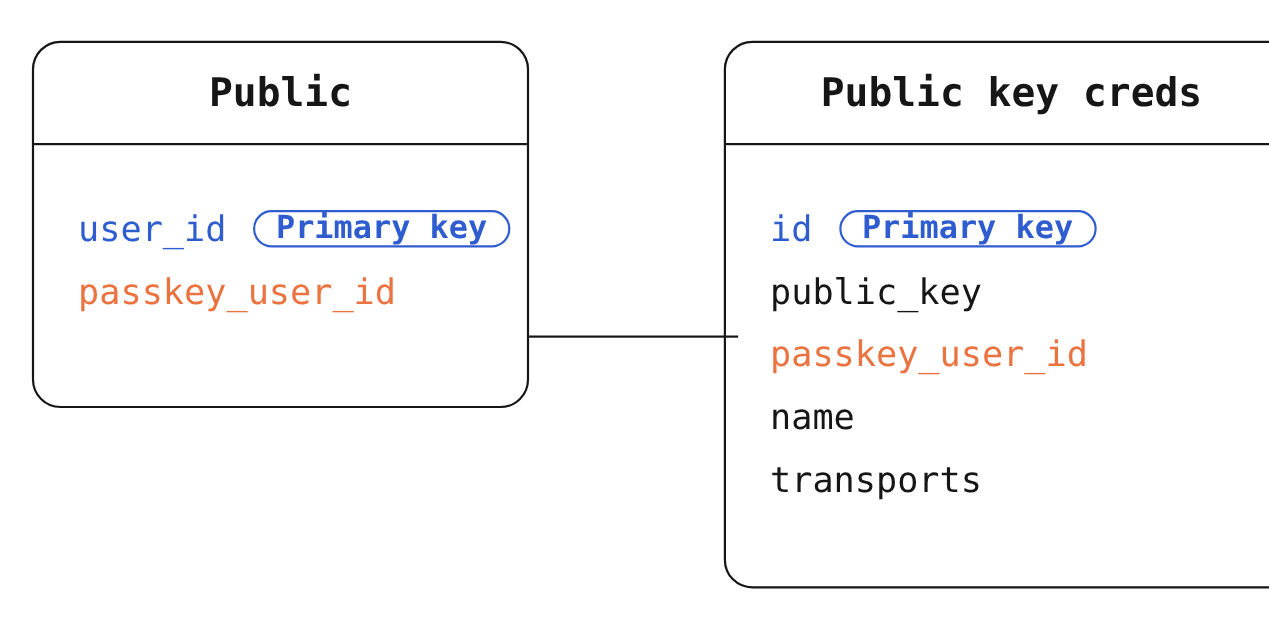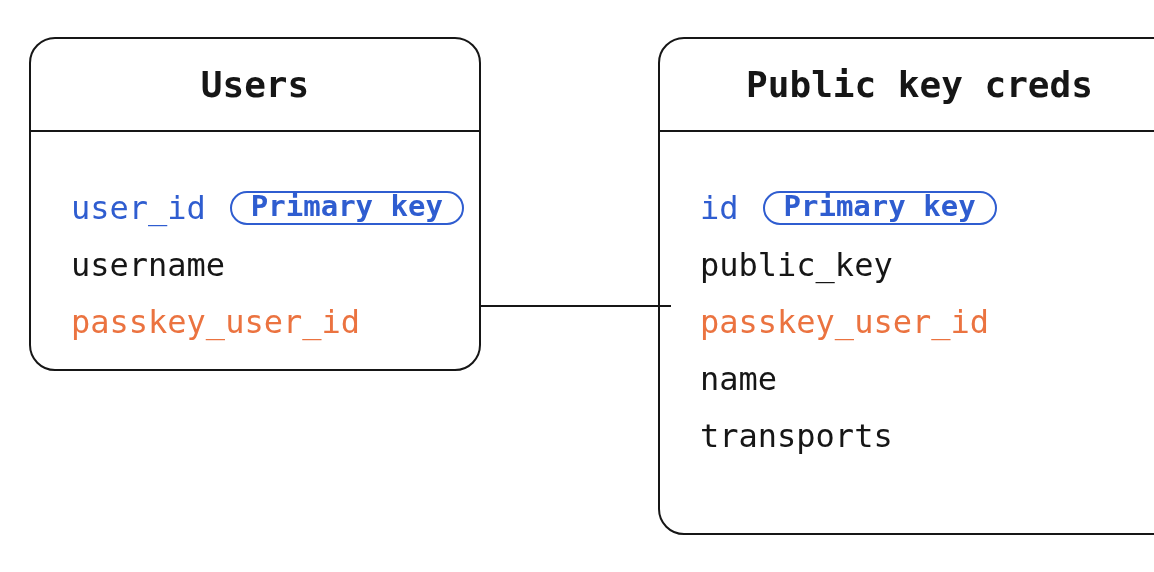--- a/index.html
+++ b/index.html
@@ -81,28 +81,25 @@
     height: 2px;
     background: var(--line, #161616);
   }
 </style>
 </head>
 <body>
 
 <div class="canvas">
 
   <div class="entity entity--users">
-    <div class="entity__header">Users</div>
+    <div class="entity__header">Public</div>
     <div class="entity__body">
         <div class="field-row field-row--blue">
           <span class="field-name">user_id</span>
           <span class="pk-badge">Primary key</span>
-        </div>
-        <div class="field-row field-row--default">
-          <span class="field-name">username</span>
         </div>
         <div class="field-row field-row--orange">
           <span class="field-name">passkey_user_id</span>
         </div>
       </div>
   </div>
 
   <div class="entity entity--creds">
     <div class="entity__header">Public key creds</div>
     <div class="entity__body">

